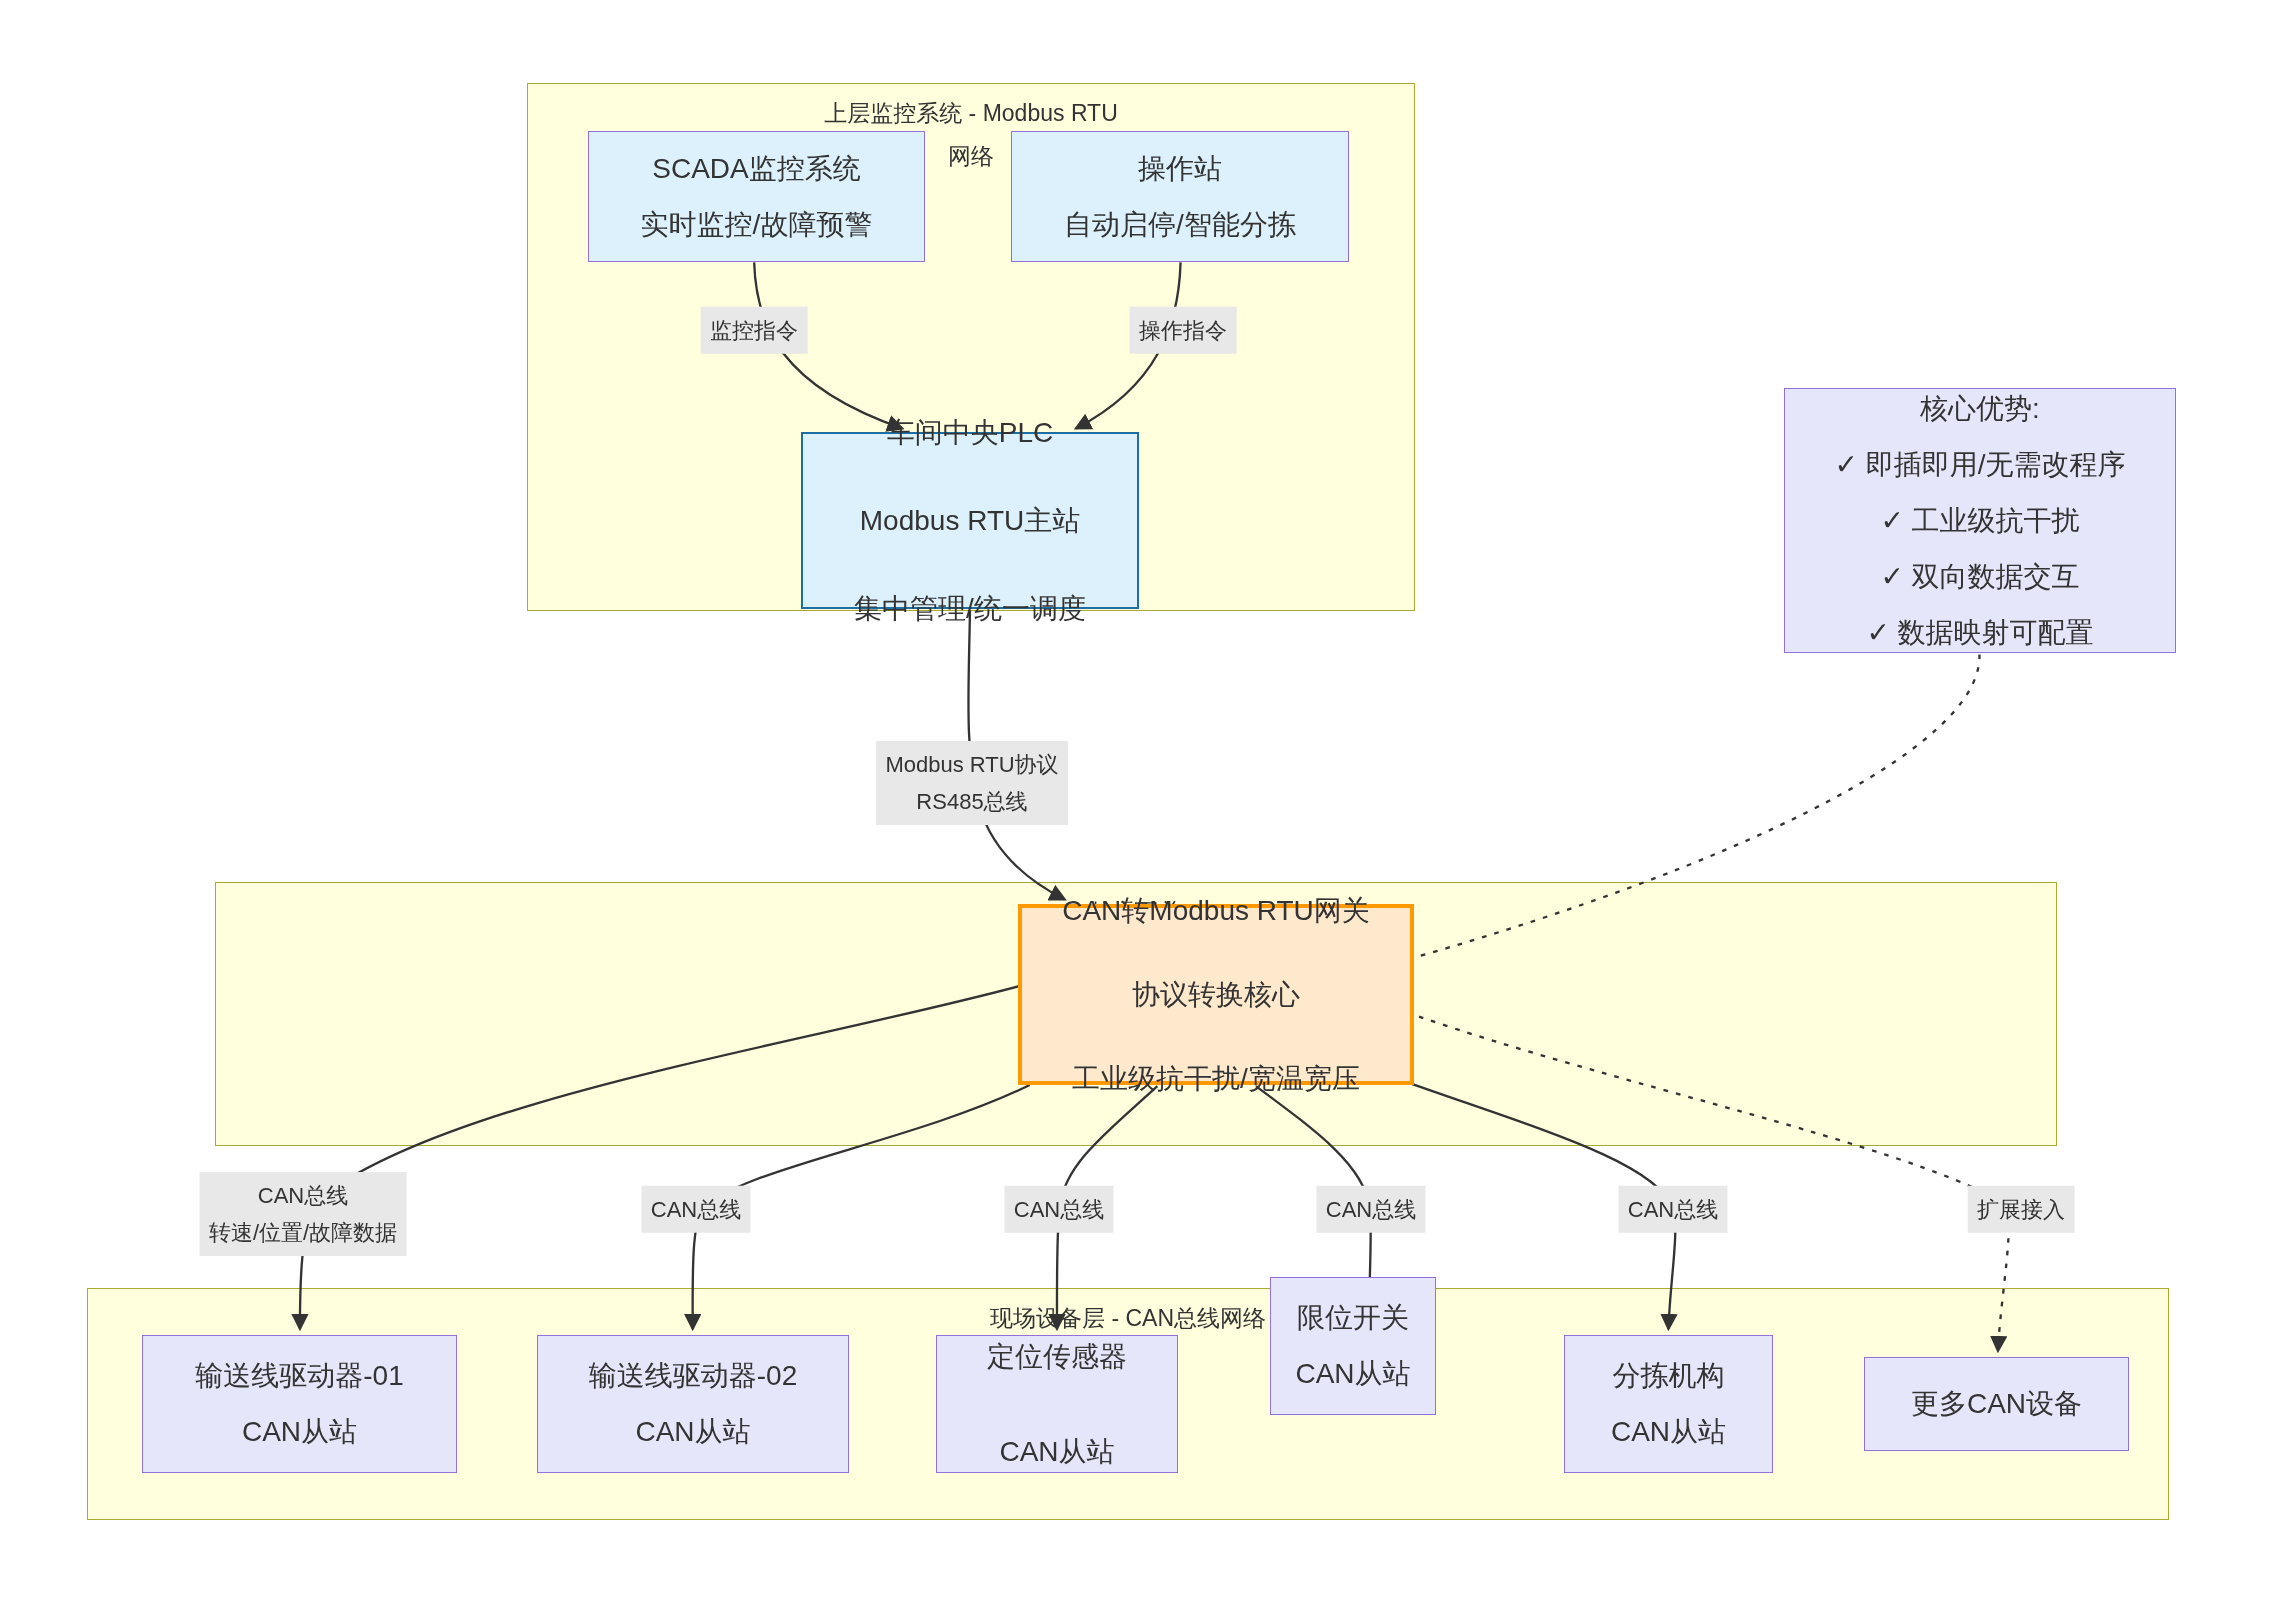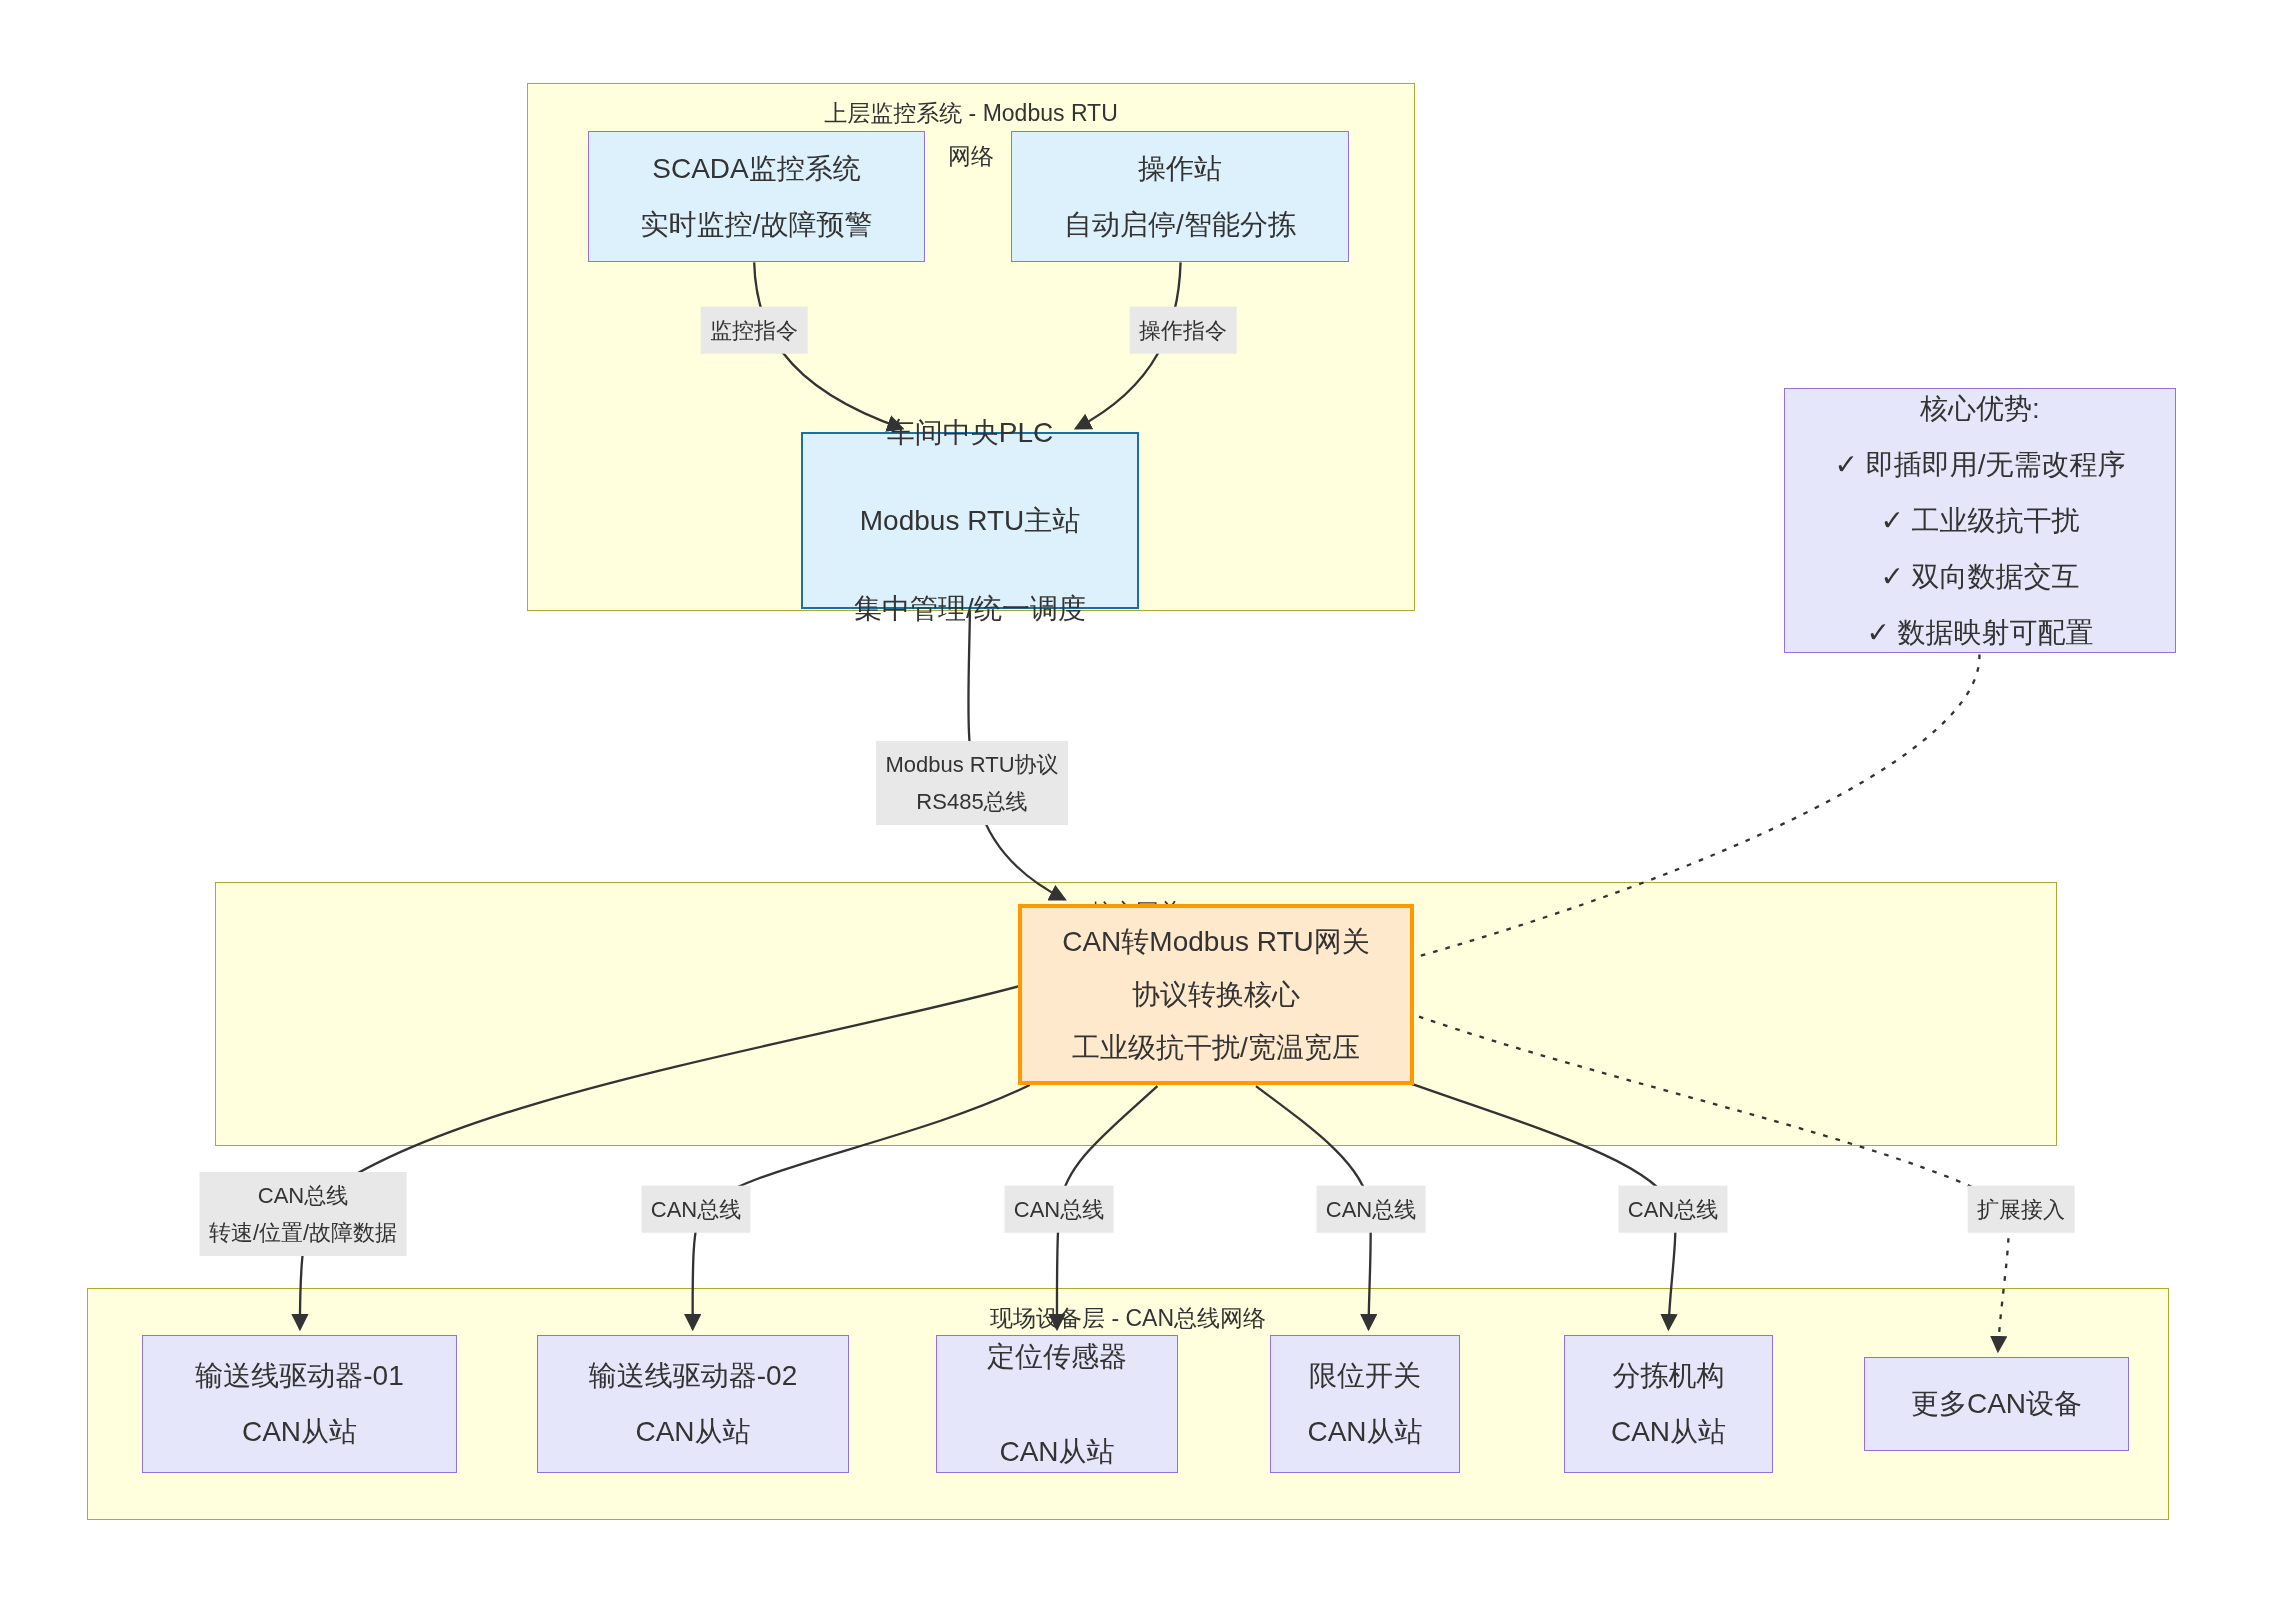--- a/index.html
+++ b/index.html
@@ -34,21 +34,21 @@
   .edge.dotted{stroke-dasharray:8 14;}
   .arrowhead-shape{fill:var(--edge-color);stroke:none;}
   .node{
     position:absolute;display:flex;flex-direction:column;align-items:center;
     justify-content:center;text-align:center;font-size:28px;z-index:2;
     box-sizing:border-box;
   }
   .node .nline{line-height:2;white-space:nowrap;}
   .node.blue{background:var(--blue-fill);border:1.7px solid var(--purple-border);}
   .node.plc{background:var(--blue-fill);border:2.9px solid var(--plc-border);}
-  .node.gateway{background:var(--gateway-fill);border:4.6px solid var(--gateway-border);}
+  .node.gateway{background:var(--gateway-fill);border:4.6px solid var(--gateway-border);gap:31px;}
   .node.gateway .nline{line-height:1.9;}
   .node.lav{background:var(--lavender-fill);border:1.7px solid var(--purple-border);}
   .elabel{
     position:absolute;transform:translate(-50%,-50%);
     background:var(--label-bg);padding:4.6px 9.3px;font-size:22px;
     line-height:1.7;text-align:center;z-index:3;white-space:nowrap;
   }
 </style>
 </head>
 <body>
@@ -126,21 +126,21 @@
   <div class="node lav" style="left:537px;top:1335px;width:312px;height:138px;">
     <div class="nline">输送线驱动器-02</div>
     <div class="nline">CAN从站</div>
   </div>
 
   <div class="node lav" style="left:936px;top:1335px;width:242px;height:138px;gap:39px;">
     <div class="nline">定位传感器</div>
     <div class="nline">CAN从站</div>
   </div>
 
-  <div class="node lav" style="left:1270px;top:1335px;width:190px;height:138px;">
+  <div class="node lav" style="left:1270px;top:1277px;width:166px;height:138px;">
     <div class="nline">限位开关</div>
     <div class="nline">CAN从站</div>
   </div>
 
   <div class="node lav" style="left:1564px;top:1335px;width:209px;height:138px;">
     <div class="nline">分拣机构</div>
     <div class="nline">CAN从站</div>
   </div>
 
   <div class="node lav" style="left:1864px;top:1357px;width:265px;height:94px;">

